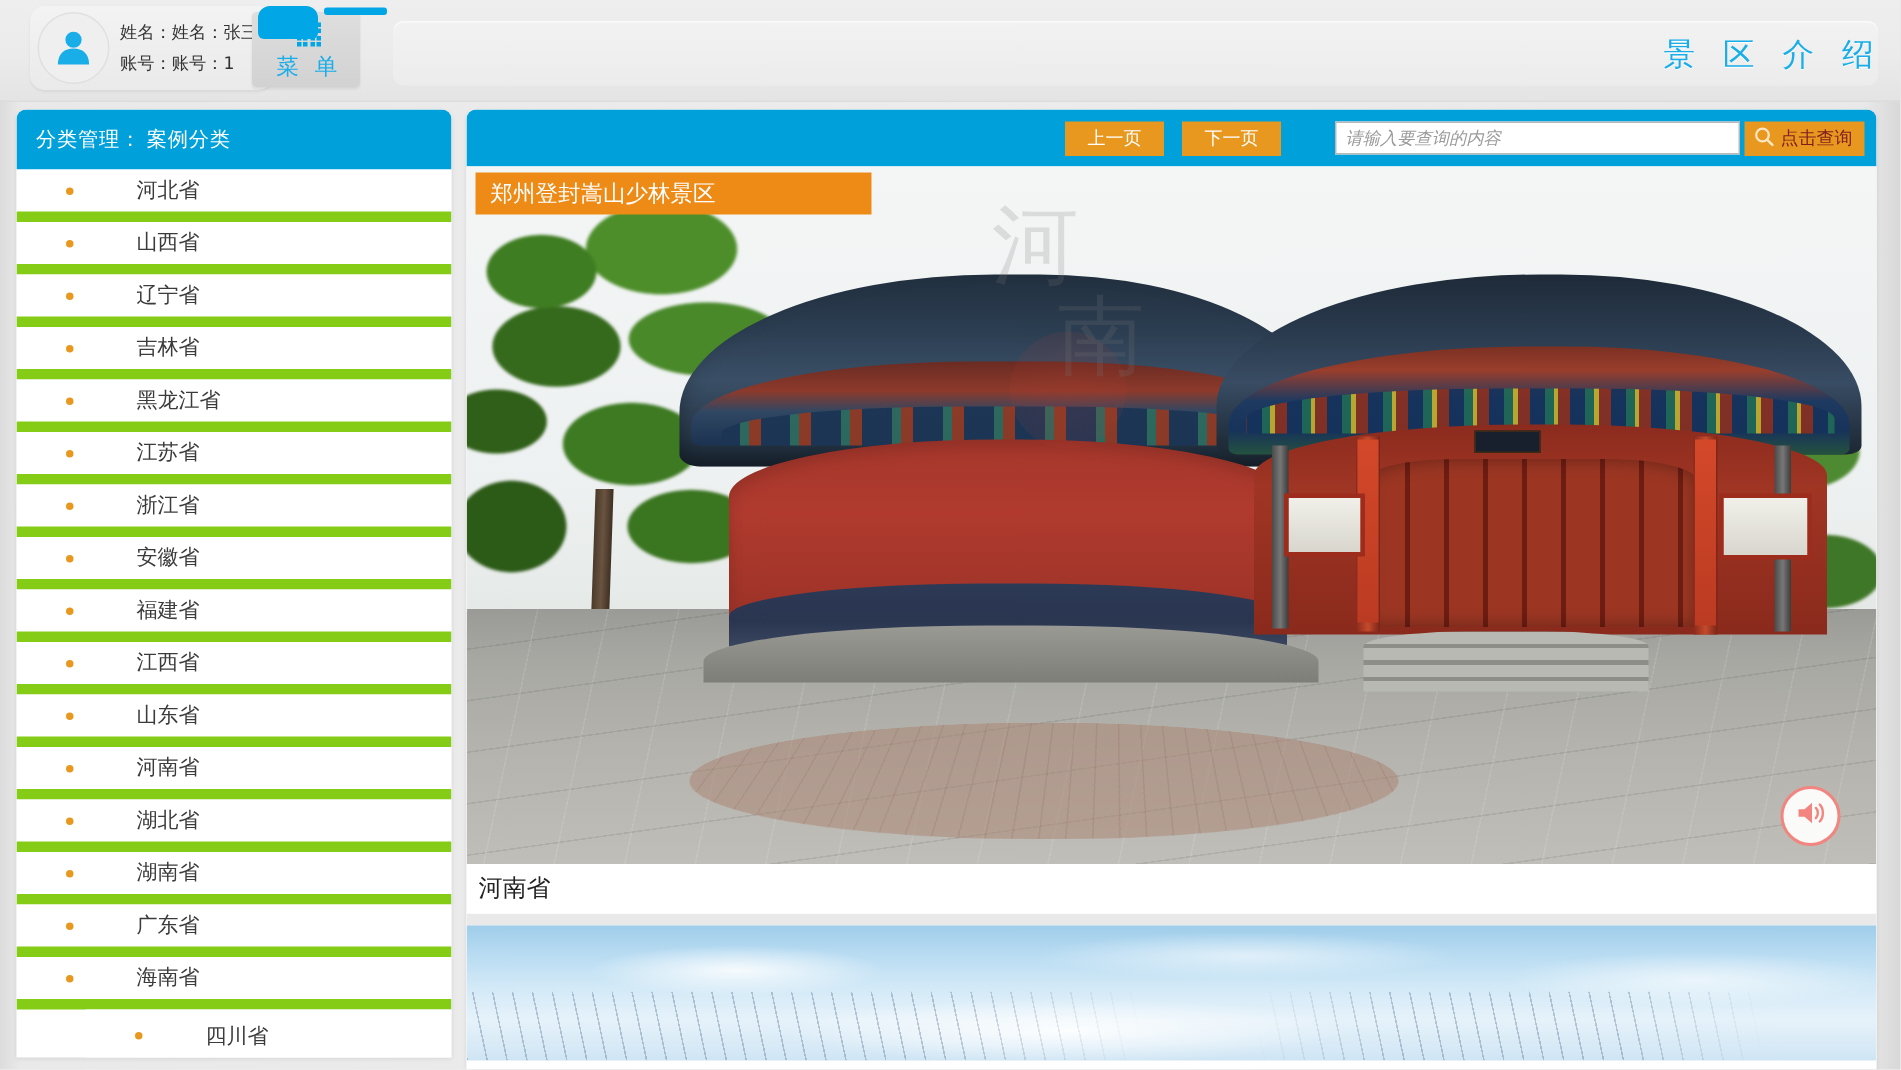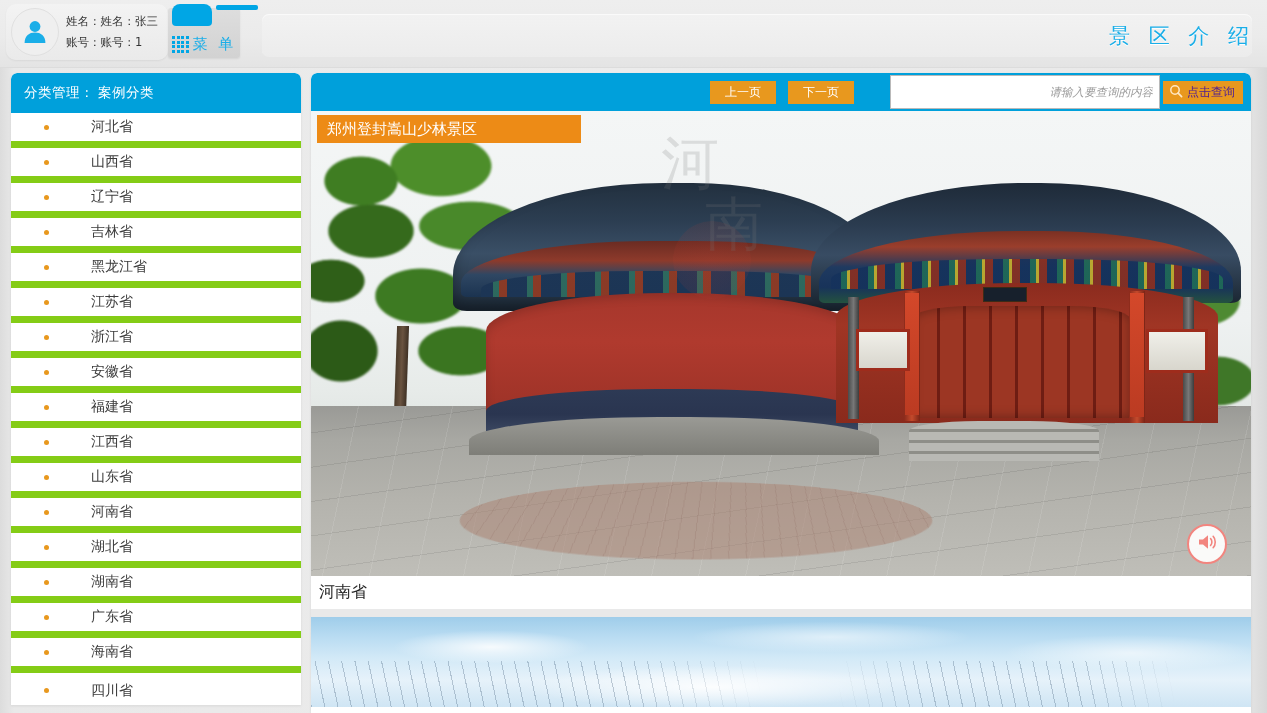--- a/index.html
+++ b/index.html
@@ -24,21 +24,21 @@
   .header {
     position: absolute;
     left: 0; top: 0;
     width: 1267px; height: 68px;
     background: linear-gradient(to bottom, #eeeeee 0%, #ebebeb 55%, #e4e4e4 100%);
     border-bottom: 1px solid #dcdcdc;
   }
 
   .user-card {
     position: absolute;
-    left: 6px; top: 4px;
+    left: 20px; top: 4px;
     width: 162px; height: 56px;
     background: linear-gradient(to bottom, #f3f3f3, #eaeaea);
     border-radius: 10px;
     box-shadow: 0 1px 2px rgba(0,0,0,0.06);
     display: flex;
     align-items: center;
   }
 
   .avatar-wrap {
     width: 48px; height: 48px;
@@ -92,20 +92,21 @@
     border-radius: 2px;
   }
   .menu-inner {
     position: absolute;
     left: 0; bottom: 4px;
     width: 100%;
     display: flex;
     align-items: center;
     gap: 4px;
     padding-left: 4px;
+    flex-direction: column;
   }
   .grid-icon {
     display: grid;
     grid-template-columns: repeat(4, 3px);
     grid-template-rows: repeat(4, 3px);
     gap: 1.5px;
   }
   .grid-icon i { background: #00a6e5; display: block; width: 3px; height: 3px; }
   .menu-label {
     font-size: 15px;
@@ -161,21 +162,21 @@
   }
   .sidebar-list { }
   .side-item {
     height: 35px;
     display: flex;
     align-items: center;
     border-bottom: 7px solid #84cc16;
     background: #ffffff;
     cursor: pointer;
   }
-  .side-item:last-child { border-bottom: none; }
+  .side-item:last-child { border-bottom: none; margin-left: 46px; }
   .side-dot {
     width: 5px; height: 5px;
     border-radius: 50%;
     background: #e8981e;
     margin-left: 33px;
     flex: none;
   }
   .side-label {
     margin-left: 42px;
     font-size: 14px;
@@ -211,37 +212,36 @@
     font-size: 12px;
     font-family: "DejaVu Sans", sans-serif;
     display: flex;
     align-items: center;
     justify-content: center;
     border: none;
     cursor: pointer;
     margin-left: 12px;
   }
   .search-input {
-    width: 270px; height: 34px;
+    width: 270px; height: 22px;
     margin-left: 36px;
     border: 1px solid #b9b9b9;
     background: #ffffff;
     font-size: 11.5px;
     color: #8c8c8c;
     padding: 0 6px;
     font-family: "DejaVu Sans", sans-serif;
     font-style: italic;
     outline: none;
-    text-align: right;
   }
   .search-input::placeholder { color: #9b9b9b; font-style: italic; }
   .search-btn {
     height: 23px;
     background: #e8981e;
-    color: #4c1d95;
+    color: #7f1d1d;
     font-size: 12px;
     display: flex;
     align-items: center;
     gap: 4px;
     padding: 0 8px 0 6px;
     border: none;
     cursor: pointer;
     margin-left: 3px;
     font-family: "DejaVu Sans", sans-serif;
   }

